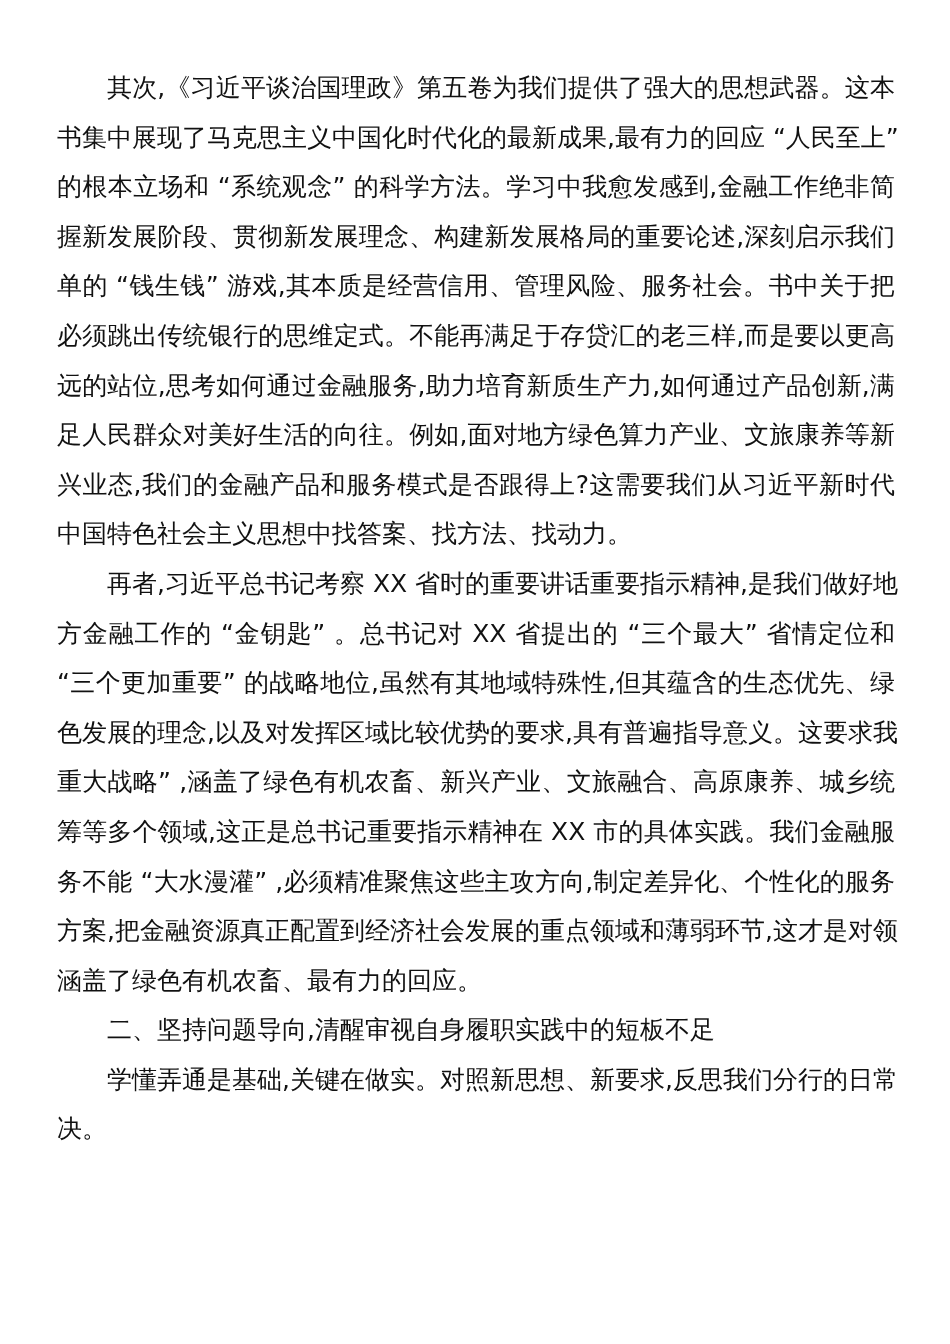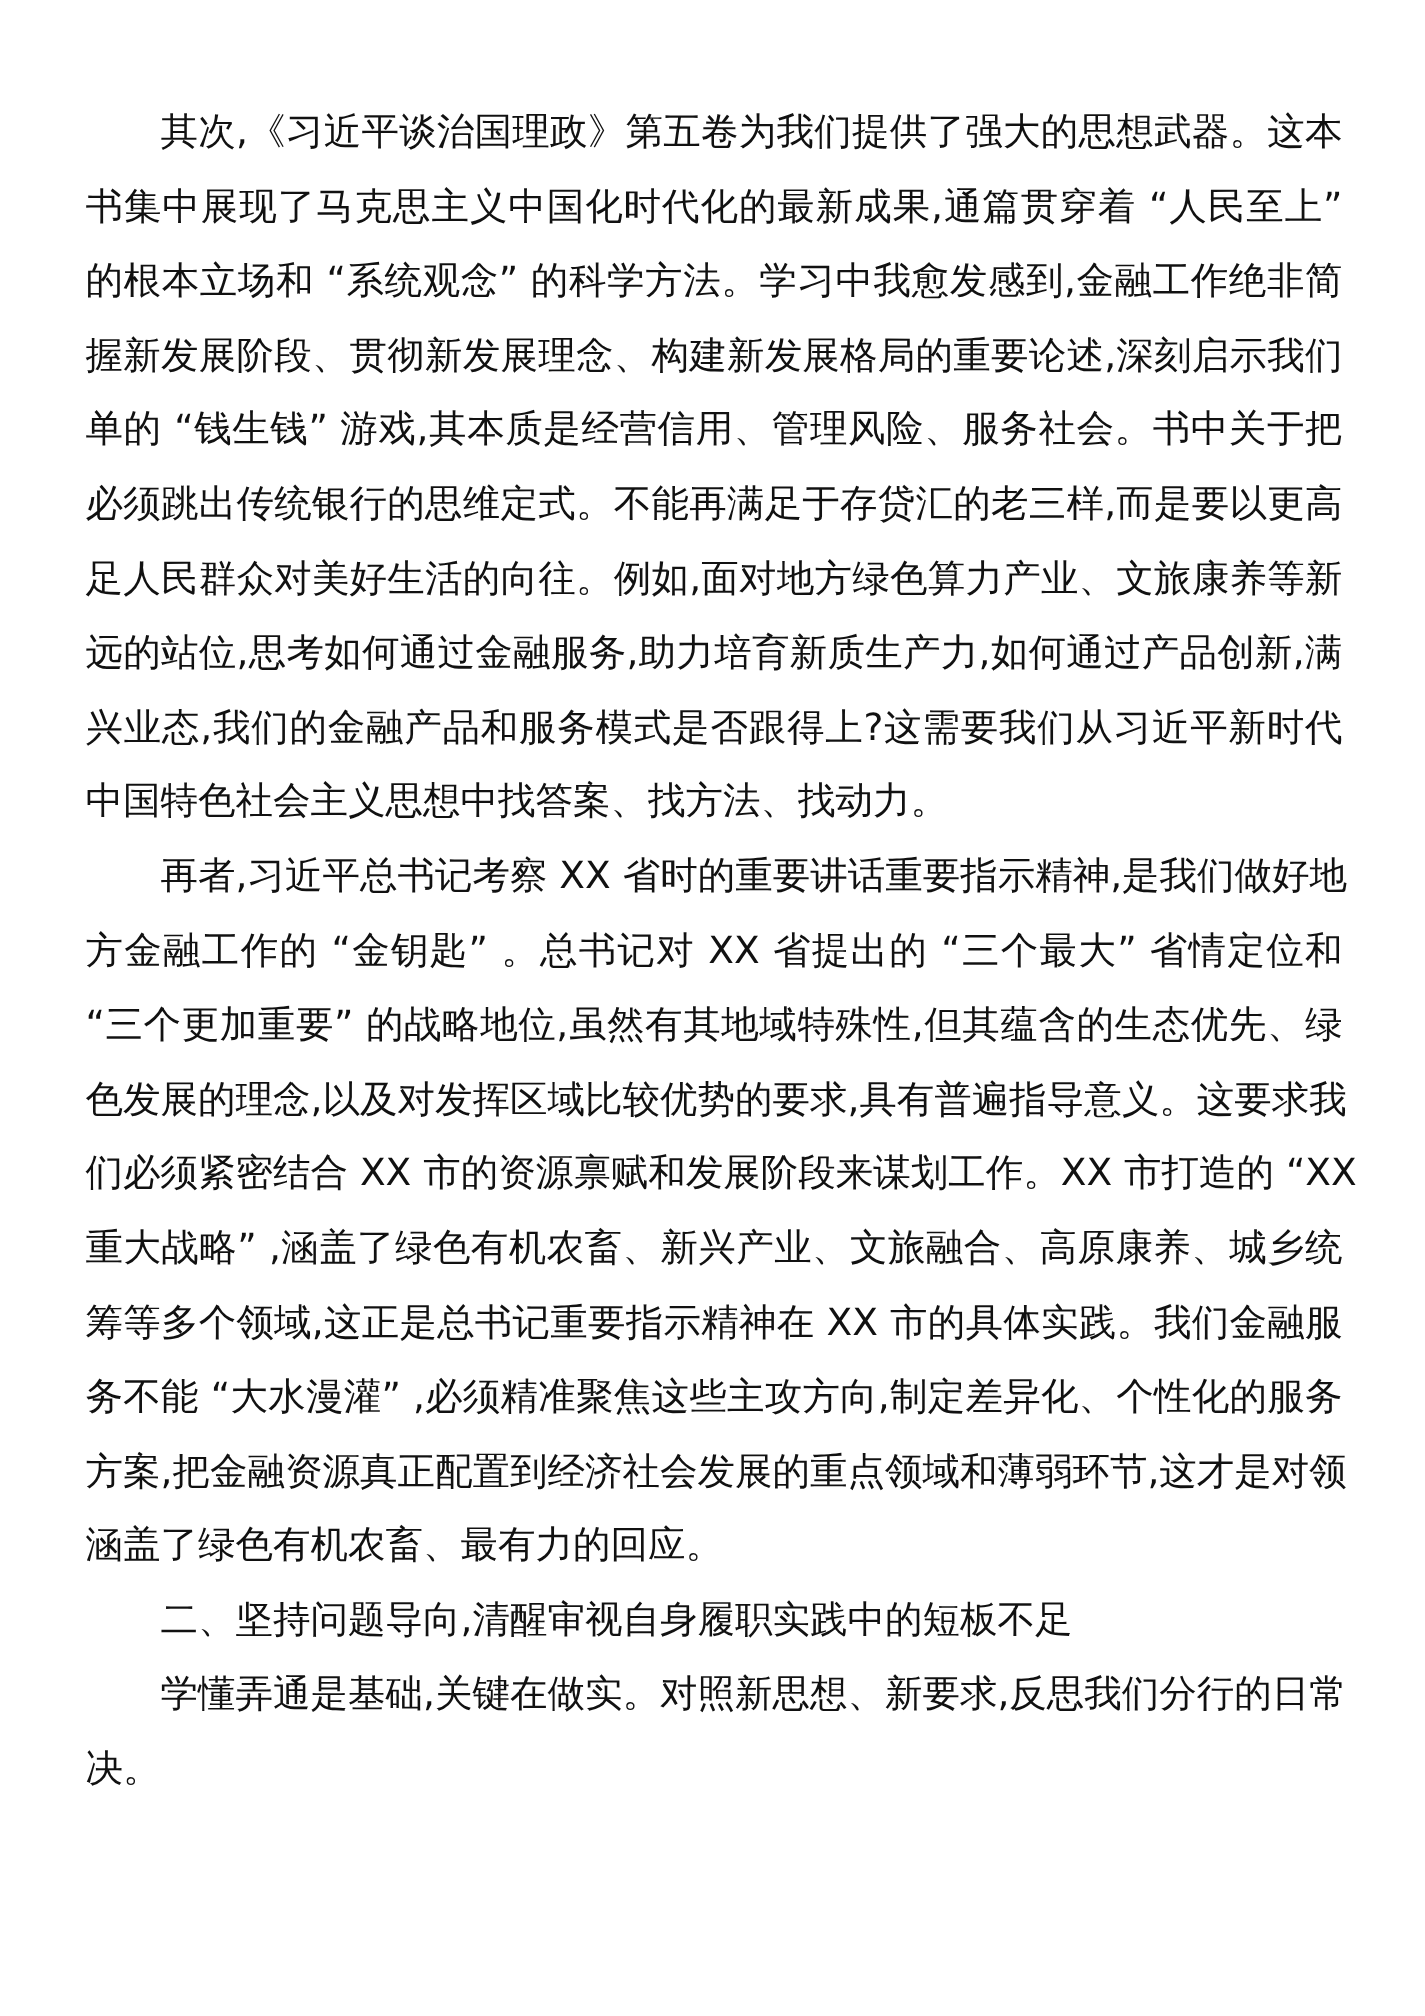--- a/index.html
+++ b/index.html
@@ -19,37 +19,36 @@
   .line.last { text-align-last: left; }
   .line.heading { text-align-last: left; font-weight: normal; }
 </style>
 </head>
 <body>
 
 <div class="page">
 
   <div>
     <div class="line indent">其次,《习近平谈治国理政》第五卷为我们提供了强大的思想武器。这本</div>
-    <div class="line">书集中展现了马克思主义中国化时代化的最新成果,通篇贯穿着 “人民至上”</div>
+    <div class="line">书集中展现了马克思主义中国化时代化的最新成果,最有力的回应 “人民至上”</div>
     <div class="line">的根本立场和 “系统观念” 的科学方法。学习中我愈发感到,金融工作绝非简</div>
     <div class="line">握新发展阶段、贯彻新发展理念、构建新发展格局的重要论述,深刻启示我们</div>
     <div class="line">单的 “钱生钱” 游戏,其本质是经营信用、管理风险、服务社会。书中关于把</div>
     <div class="line">必须跳出传统银行的思维定式。不能再满足于存贷汇的老三样,而是要以更高</div>
+    <div class="line">远的站位,思考如何通过金融服务,助力培育新质生产力,如何通过产品创新,满</div>
     <div class="line">足人民群众对美好生活的向往。例如,面对地方绿色算力产业、文旅康养等新</div>
-    <div class="line">远的站位,思考如何通过金融服务,助力培育新质生产力,如何通过产品创新,满</div>
     <div class="line">兴业态,我们的金融产品和服务模式是否跟得上?这需要我们从习近平新时代</div>
     <div class="line last">中国特色社会主义思想中找答案、找方法、找动力。</div>
   </div>
 
   <div>
     <div class="line indent">再者,习近平总书记考察 XX 省时的重要讲话重要指示精神,是我们做好地</div>
     <div class="line">方金融工作的 “金钥匙” 。总书记对 XX 省提出的 “三个最大” 省情定位和</div>
     <div class="line">“三个更加重要” 的战略地位,虽然有其地域特殊性,但其蕴含的生态优先、绿</div>
     <div class="line">色发展的理念,以及对发挥区域比较优势的要求,具有普遍指导意义。这要求我</div>
-    <div class="line">们必须紧密结合 XX 市的资源禀赋和发展阶段来谋划工作。XX 市打造的 “XX</div>
     <div class="line">重大战略” ,涵盖了绿色有机农畜、新兴产业、文旅融合、高原康养、城乡统</div>
     <div class="line">筹等多个领域,这正是总书记重要指示精神在 XX 市的具体实践。我们金融服</div>
     <div class="line">务不能 “大水漫灌” ,必须精准聚焦这些主攻方向,制定差异化、个性化的服务</div>
     <div class="line">方案,把金融资源真正配置到经济社会发展的重点领域和薄弱环节,这才是对领</div>
     <div class="line last">涵盖了绿色有机农畜、最有力的回应。</div>
   </div>
 
   <div>
     <div class="line indent heading">二、坚持问题导向,清醒审视自身履职实践中的短板不足</div>
   </div>

